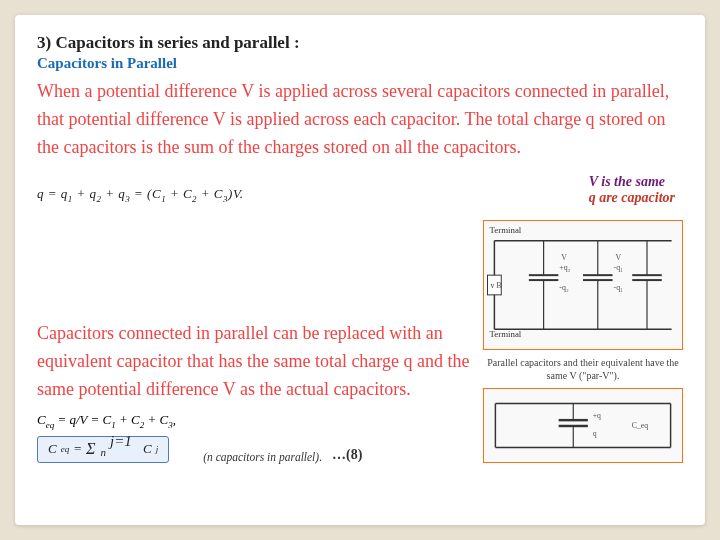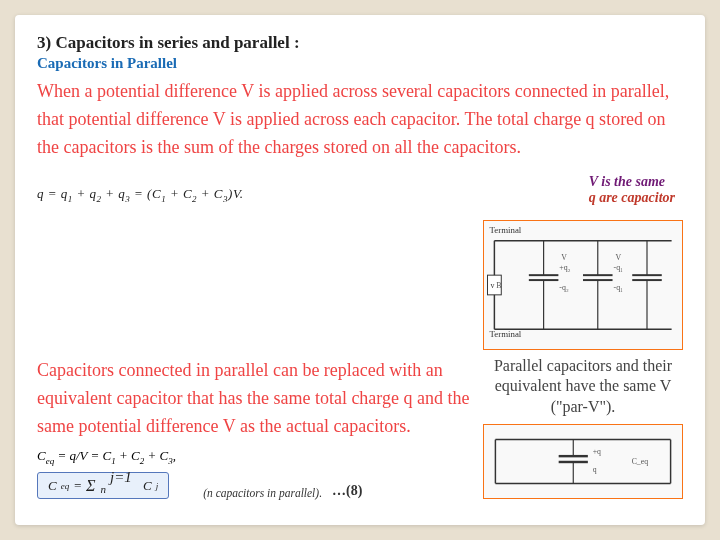--- a/index.html
+++ b/index.html
@@ -93,21 +93,21 @@
       height: 130px;
       display: flex;
       align-items: center;
       justify-content: center;
       font-size: 11px;
       color: #555;
       position: relative;
       overflow: hidden;
     }
     .circuit-label {
-      font-size: 16px;
+      font-size: 10px;
       color: #444;
       text-align: center;
       line-height: 1.3;
     }
     .formula-highlight {
       background: #e8f0fb;
       border: 1.5px solid #5577bb;
       border-radius: 3px;
       padding: 4px 10px;
       font-size: 13px;

